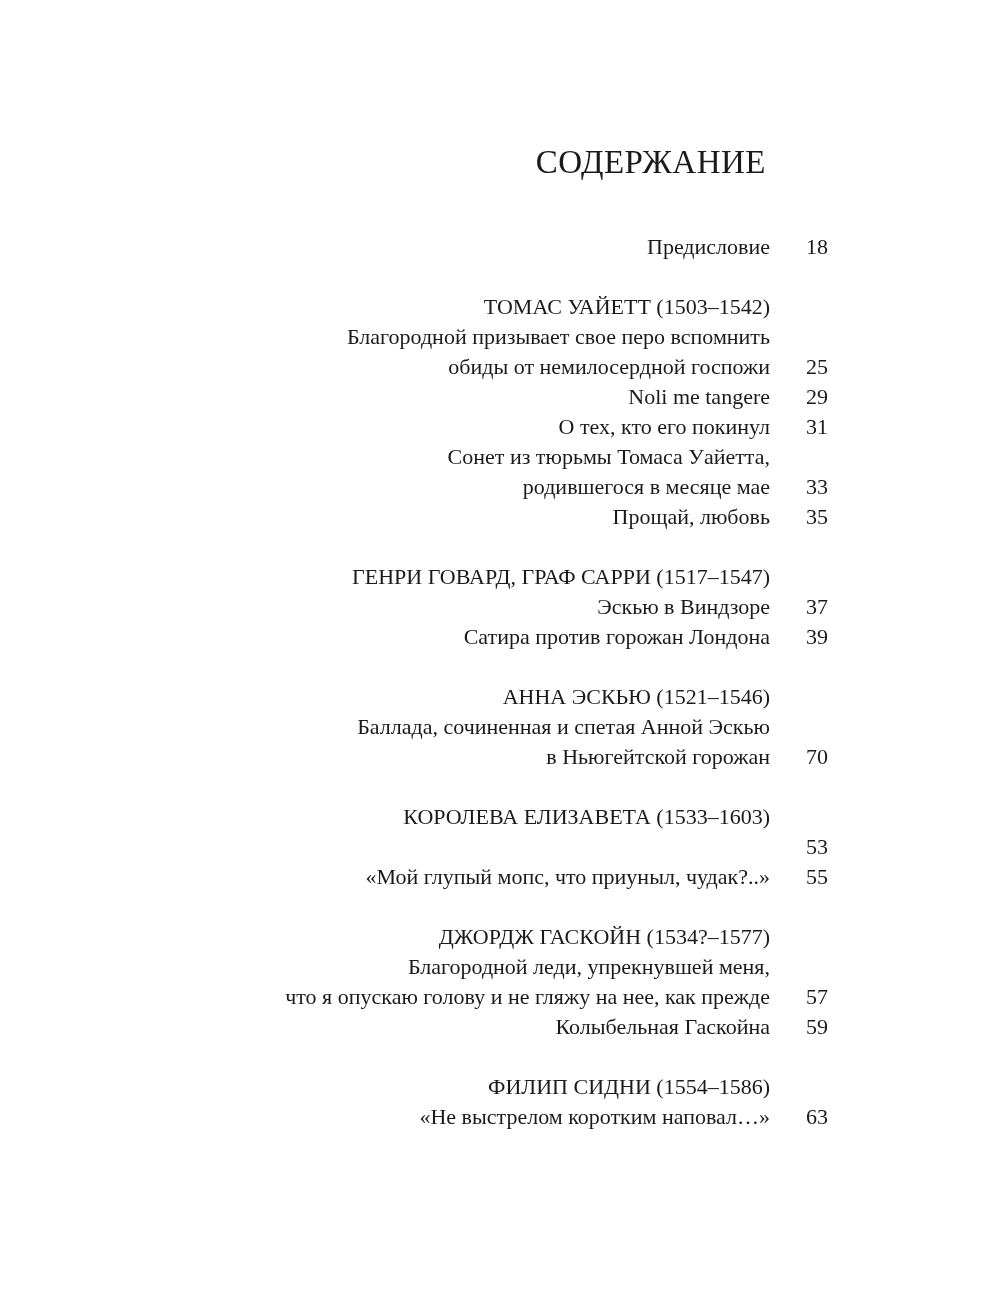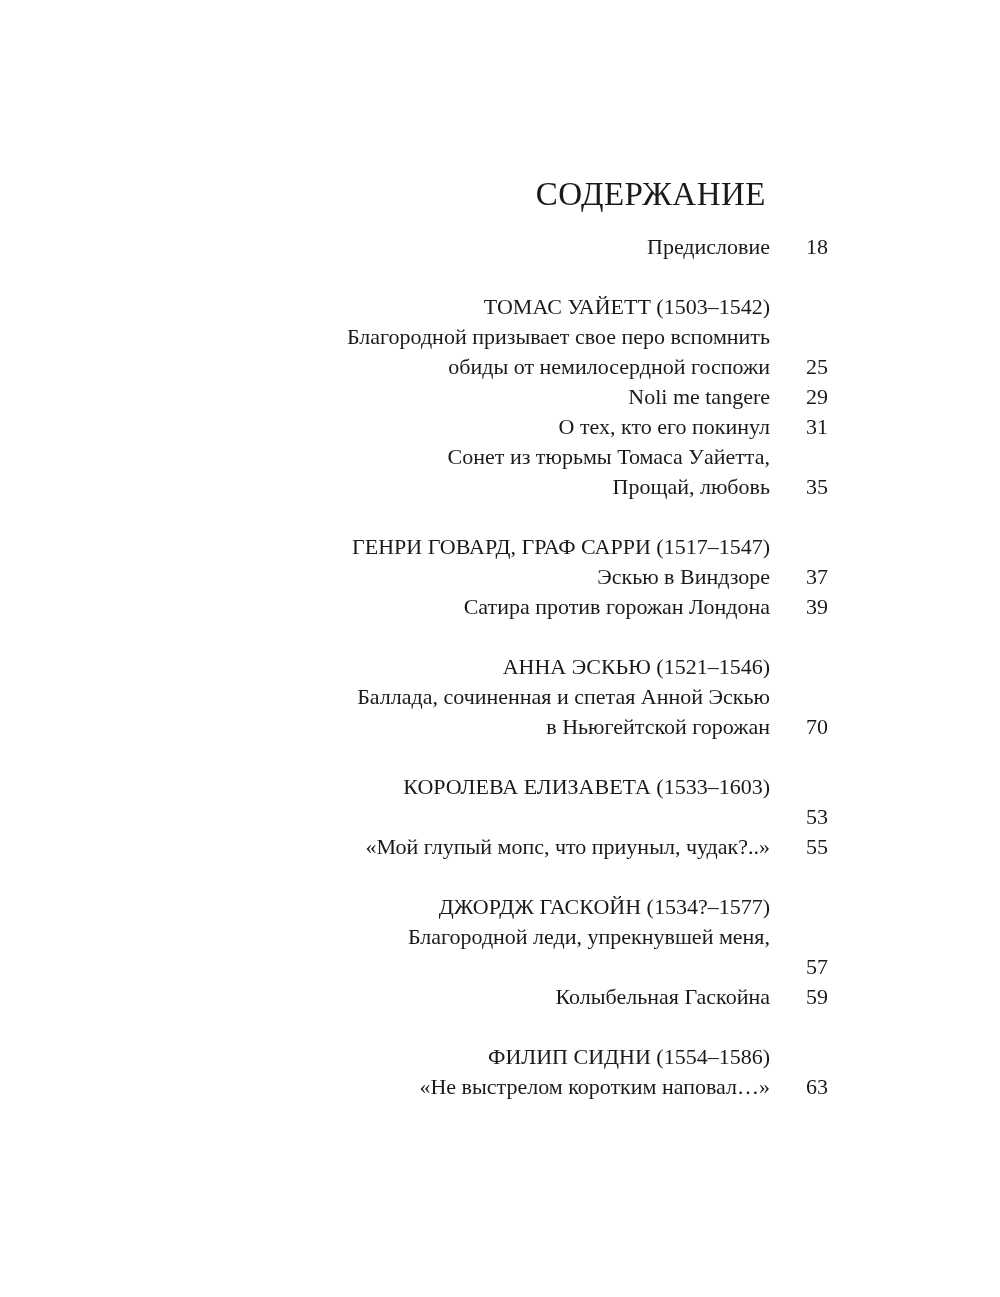--- a/index.html
+++ b/index.html
@@ -16,21 +16,20 @@
       color: #1a1a1a;
     }
     .page-title {
       position: absolute;
       top: 142px;
       right: 234px;
       font-size: 33px;
       letter-spacing: 0.5px;
       line-height: 40px;
       white-space: nowrap;
-      margin-top: 32px;
     }
     .toc {
       position: absolute;
       top: 232px;
       left: 0;
       width: 1000px;
     }
     .row {
       position: relative;
       height: 30px;
@@ -81,20 +80,24 @@
       <span class="page">29</span>
     </div>
     <div class="row">
       <span class="text">О тех, кто его покинул</span>
       <span class="page">31</span>
     </div>
     <div class="row">
       <span class="text">Сонет из тюрьмы Томаса Уайетта,</span>
     </div>
     <div class="row">
+      <span class="text">родившегося в месяце мае</span>
+      <span class="page">33</span>
+    </div>
+    <div class="row">
       <span class="text">Прощай, любовь</span>
       <span class="page">35</span>
     </div>
   </div>
 
   <div class="gap"></div>
 
   <div>
     <div class="row">
       <span class="text">ГЕНРИ ГОВАРД, ГРАФ САРРИ (1517–1547)</span>
@@ -142,20 +145,21 @@
   <div class="gap"></div>
 
   <div>
     <div class="row">
       <span class="text">ДЖОРДЖ ГАСКОЙН (1534?–1577)</span>
     </div>
     <div class="row">
       <span class="text">Благородной леди, упрекнувшей меня,</span>
     </div>
     <div class="row">
+      <span class="text">что я опускаю голову и не гляжу на нее, как прежде</span>
       <span class="page">57</span>
     </div>
     <div class="row">
       <span class="text">Колыбельная Гаскойна</span>
       <span class="page">59</span>
     </div>
   </div>
 
   <div class="gap"></div>
 

